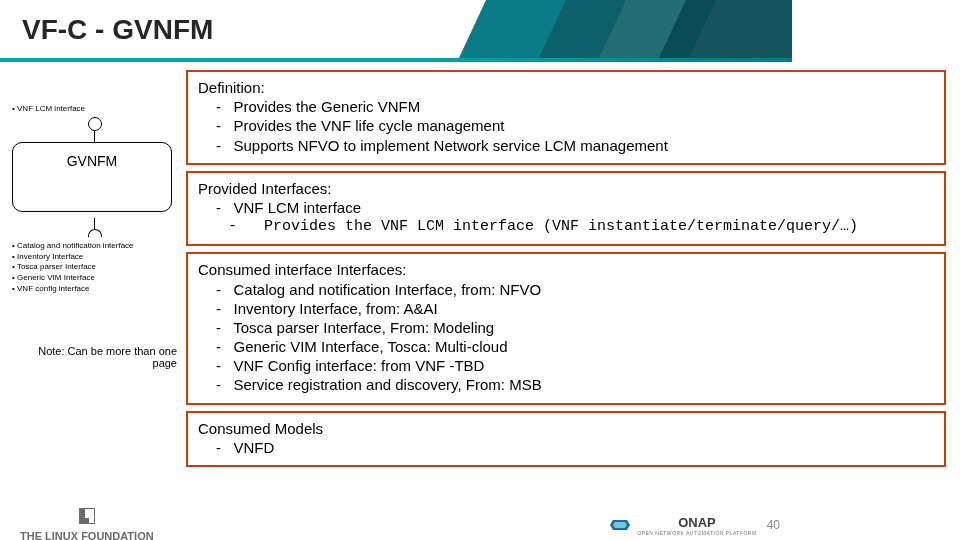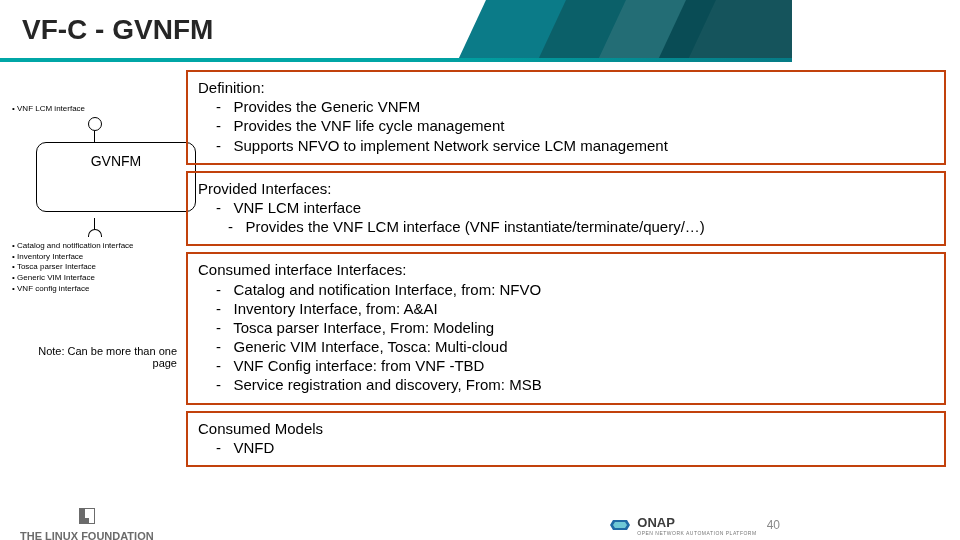--- a/index.html
+++ b/index.html
@@ -34,52 +34,52 @@
   .mini-bullets li::before { content: "•  "; }
   .lollipop { width: 14px; height: 14px; border: 1.5px solid #000; border-radius: 50%; margin: 2px auto 0; background: #fff; }
   .stem      { width: 1.5px; height: 12px; background: #000; margin: 0 auto; }
 
   .block-top { margin-top: 34px; }
   .block-bot { margin-top: 6px; }
 
   .gvnfm-box {
     width: 160px; height: 70px; border: 1.5px solid #000; border-radius: 10px;
     display: flex; align-items: flex-start; justify-content: center; padding-top: 10px;
-    font-size: 14px; margin-top: -1px; margin-left: 24px;
+    font-size: 14px; margin-top: -1px;
   }
   .half-lollipop {
     width: 14px; height: 8px; border: 1.5px solid #000; border-bottom: none;
     border-radius: 14px 14px 0 0; margin: -1px auto 4px;
   }
 
   .note-text { font-size: 11px; margin-top: 50px; text-align: right; }
 
   
   .content { position: absolute; left: 186px; top: 70px; width: 760px; }
   .box {
     border: 2px solid #c2410c; padding: 6px 10px 8px; margin-bottom: 6px;
     font-size: 15px; line-height: 1.28;
   }
   .box .hdr { font-size: 15px; }
   .dash-list { list-style: none; padding-left: 18px; }
   .dash-list li { text-indent: -14px; padding-left: 14px; }
   .dash-list li::before { content: "-   "; white-space: pre; }
   .sub-dash-list { list-style: none; padding-left: 30px; }
-  .sub-dash-list li { text-indent: -14px; padding-left: 14px; }
+  .sub-dash-list li { text-indent: -14px; padding-left: 14px; font-family: Liberation Mono, monospace; }
   .sub-dash-list li::before { content: "-   "; white-space: pre; }
 
   
   .footer {
     position: absolute; left: 0; bottom: 0; width: 100%; height: 26px;
     display: flex; align-items: center; justify-content: space-between;
     padding: 0 12px 4px 20px;
   }
   .lf-logo { display: flex; align-items: center; gap: 6px; font-size: 11px; font-weight: 700; color: #6b6b6b; flex-direction: column; }
   .lf-logo svg { display: block; }
-  .onap-logo { display: flex; align-items: center; gap: 6px; font-size: 13px; font-weight: 700; color: #3c3c3c; }
+  .onap-logo { display: flex; align-items: center; gap: 6px; font-size: 13px; font-weight: 700; color: #3c3c3c; text-align: center; }
   .onap-logo .sub { font-size: 5px; font-weight: 400; color: #777; letter-spacing: .5px; }
   .pagenum { font-size: 12px; color: #8a8a8a; margin-left: 10px; }
 </style>
 </head>
 <body>
 
 <div class="slide">
 
   <div class="titlebar">
     <span>VF-C - GVNFM</span>

